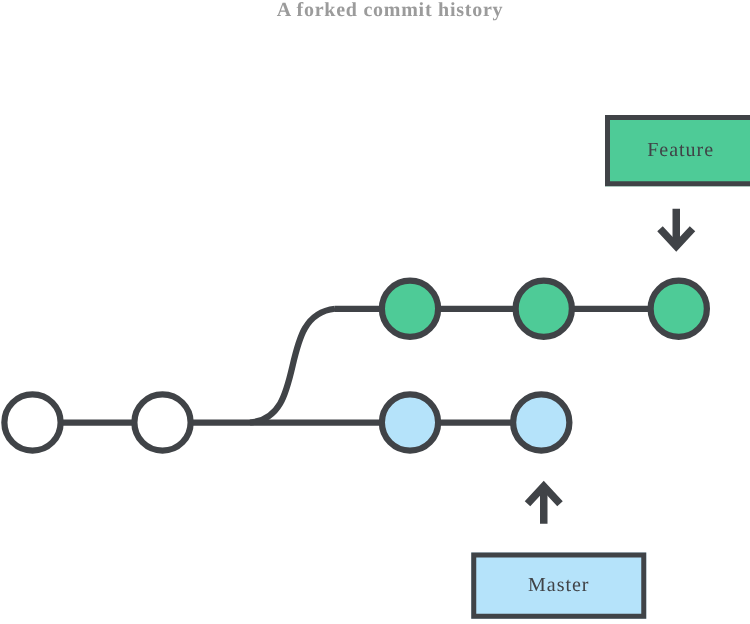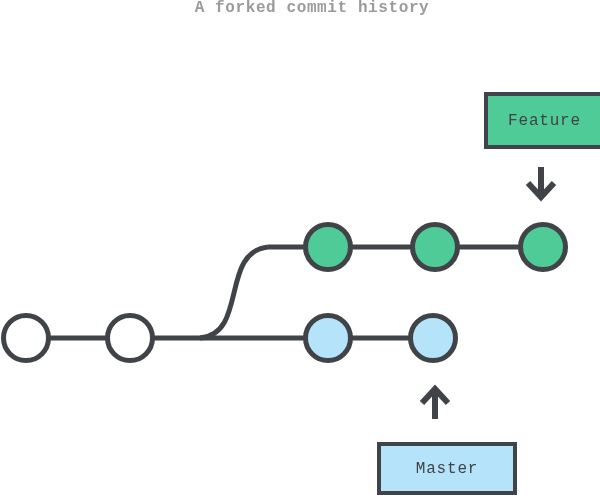--- a/index.html
+++ b/index.html
@@ -9,21 +9,21 @@
     --title-gray: #9b9b9b;
     --bg: #ffffff;
   }
   html, body { margin: 0; padding: 0; background: var(--bg); }
   .canvas {
     position: relative;
     width: 600px;
     height: 499px;
     background: var(--bg);
     overflow: hidden;
-    font-family: Liberation Mono, monospace;
+    font-family: Liberation Serif, serif;
   }
   .diagram-title {
     position: absolute;
     left: 12px;
     top: 0px;
     width: 600px;
     text-align: center;
     font-size: 16px;
     font-weight: bold;
     letter-spacing: 0.6px;

